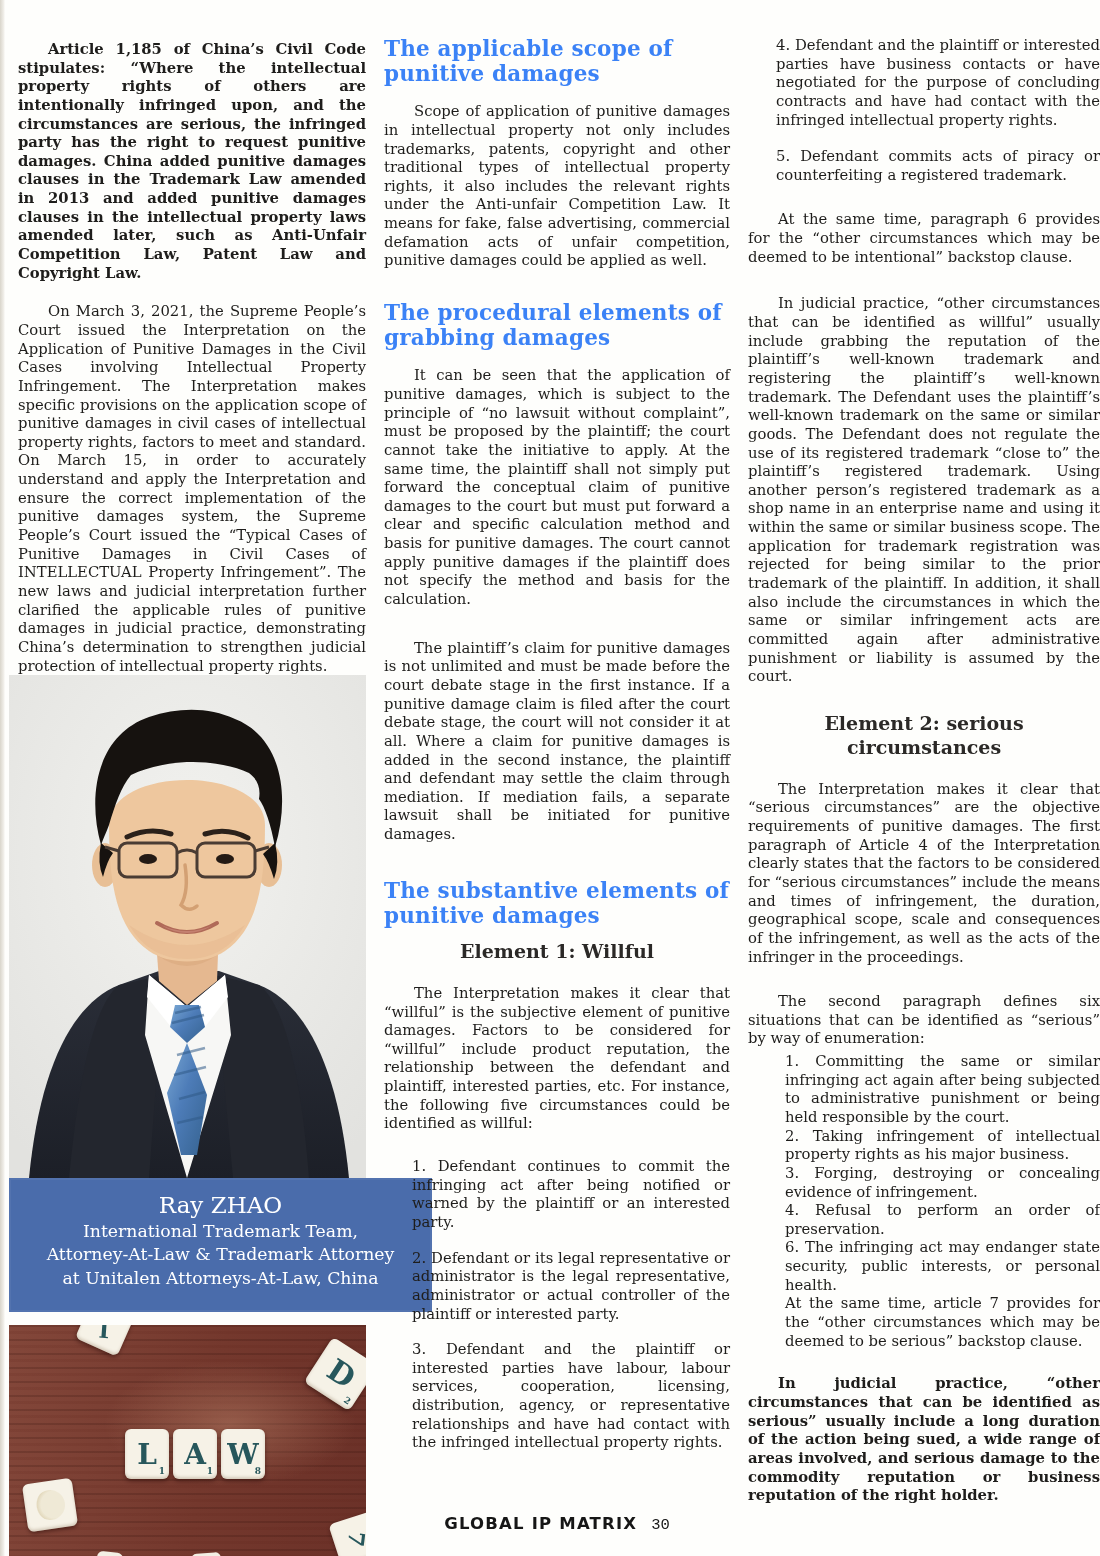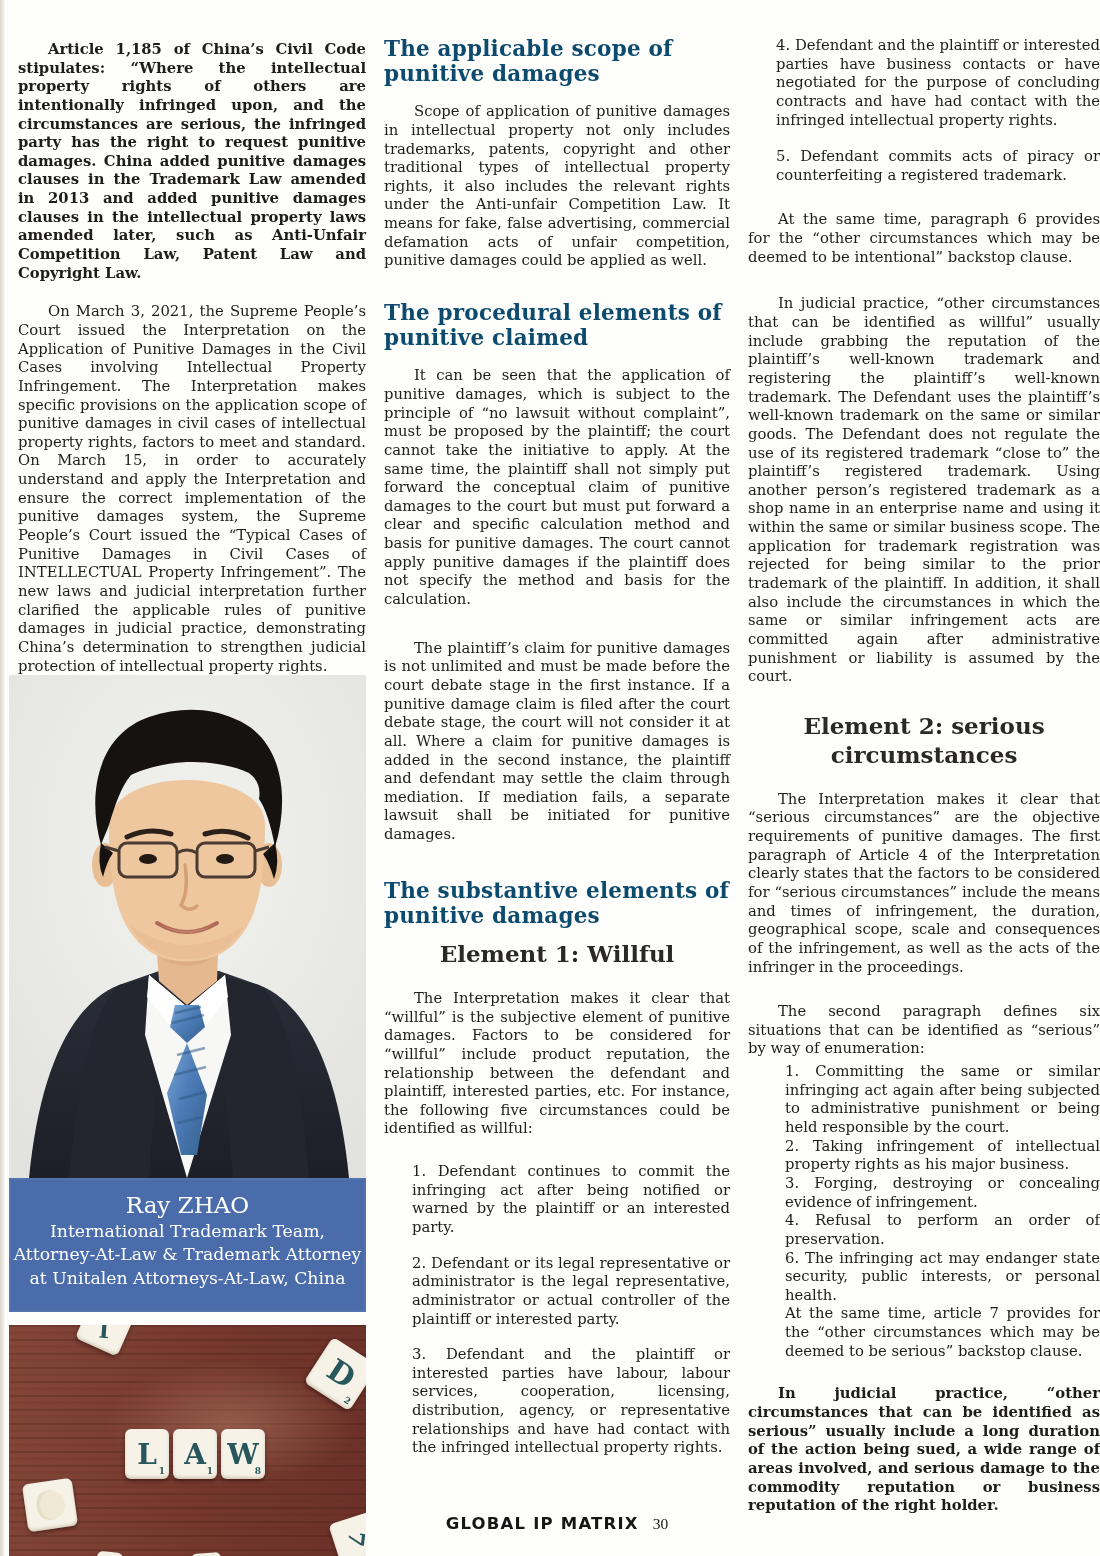--- a/index.html
+++ b/index.html
@@ -11,40 +11,40 @@
   }
   .page-edge{position:absolute;left:0;top:0;width:5px;height:1556px;
     background:linear-gradient(to right,#d9d5cb,#f3f1ec 80%,rgba(255,255,255,0));}
   .col{position:absolute;text-align:justify;font-size:14.8px;line-height:1.26;}
   .col1{left:18px;top:40px;width:348px;}
   .col2{left:384px;top:36px;width:346px;}
   .col3{left:748px;top:36px;width:352px;}
   p{margin:0 0 20px 0;}
   .ind{text-indent:30px;}
   .b{font-weight:bold;}
-  h2.sec{font-size:21.5px;line-height:1.17;margin:0 0 16px 0;color:#0c4a6e;
+  h2.sec{font-size:21.5px;line-height:1.17;margin:0 0 16px 0;color:#3b82f6;
     text-align:left;font-weight:bold;letter-spacing:0.2px;}
-  h3.sub{font-size:23px;margin:0 0 20px 0;color:#2b2927;text-align:center;font-weight:bold;}
+  h3.sub{font-size:19px;margin:0 0 20px 0;color:#2b2927;text-align:center;font-weight:bold;}
   .li{margin:0 0 17px 28px;}
   .mb30{margin-bottom:30px;}
   .mb26{margin-bottom:26px;}
   .mb28{margin-bottom:28px;}
   .mb34{margin-bottom:34px;}
   .mb24{margin-bottom:24px;}
   .mb18{margin-bottom:18px;}
   .mb4{margin-bottom:4px;}
   .slist{margin-left:37px;}
   .slist p{margin:0;}
   .last{margin-bottom:0;}
 
   
   .portrait{position:relative;width:357px;height:503px;margin-left:-9px;overflow:hidden;
     background:#ebebe8;}
   
-  .caption{width:357px;height:134px;margin:0 0 13px -9px;background:#4a6cab;
+  .caption{width:423px;height:134px;margin:0 0 13px -9px;background:#4a6cab;
     color:#ffffff;text-align:center;box-sizing:border-box;padding-top:13px;
     box-shadow:inset 0 0 0 2px rgba(255,255,255,0.05);}
   .caption .nm{font-size:23px;line-height:1.25;}
   .caption .ln{font-size:17.3px;line-height:1.35;}
 
   
   .law-photo{position:relative;width:357px;height:235px;margin-left:-9px;overflow:hidden;
     background:
       radial-gradient(ellipse 180px 90px at 62% 42%, rgba(214,160,130,0.35), rgba(0,0,0,0) 70%),
       repeating-linear-gradient(to bottom, rgba(40,10,5,0.18) 0 2px, rgba(0,0,0,0) 2px 6px, rgba(90,30,20,0.12) 6px 9px, rgba(0,0,0,0) 9px 14px),
@@ -67,21 +67,21 @@
   .t-frag-br span.g{font-size:22px;transform:rotate(115deg);display:block;}
   .notch{position:absolute;background:#f3efe4;border-radius:6px 6px 0 0;}
   .n1{width:26px;height:12px;left:88px;bottom:-4px;transform:rotate(6deg);}
   .n2{width:30px;height:12px;left:182px;bottom:-5px;transform:rotate(-4deg);}
 
   
   .footer{position:absolute;left:384px;top:1514px;width:346px;text-align:center;
     color:#161616;}
   .footer .mag{font-family:"DejaVu Sans",sans-serif;font-weight:bold;font-size:16.5px;
     letter-spacing:1.2px;}
-  .footer .pg{font-family:Liberation Serif, serif;font-size:15.5px;margin-left:14px;}
+  .footer .pg{font-family:Liberation Mono, monospace;font-size:15.5px;margin-left:14px;}
 </style>
 </head>
 <body>
 
 <div class="page-edge"></div>
 
 <div class="col col1">
   <p class="ind b">Article 1,185 of China’s Civil Code stipulates: “Where the intellectual property rights of others are intentionally infringed upon, and the circumstances are serious, the infringed party has the right to request punitive damages. China added punitive damages clauses in the Trademark Law amended in 2013 and added punitive damages clauses in the intellectual property laws amended later, such as Anti-Unfair Competition Law, Patent Law and Copyright Law.</p>
   <p class="ind last">On March 3, 2021, the Supreme People’s Court issued the Interpretation on the Application of Punitive Damages in the Civil Cases involving Intellectual Property Infringement. The Interpretation makes specific provisions on the application scope of punitive damages in civil cases of intellectual property rights, factors to meet and standard. On March 15, in order to accurately understand and apply the Interpretation and ensure the correct implementation of the punitive damages system, the Supreme People’s Court issued the “Typical Cases of Punitive Damages in Civil Cases of INTELLECTUAL Property Infringement”. The new laws and judicial interpretation further clarified the applicable rules of punitive damages in judicial practice, demonstrating China’s determination to strengthen judicial protection of intellectual property rights.</p>
 
@@ -183,21 +183,21 @@
       </div>
     <div class="notch n1"></div>
     <div class="notch n2"></div>
   </div>
 </div>
 
 <div class="col col2">
   <h2 class="sec">The applicable scope of punitive damages</h2>
   <p class="ind mb30">Scope of application of punitive damages in intellectual property not only includes trademarks, patents, copyright and other traditional types of intellectual property rights, it also includes the relevant rights under the Anti-unfair Competition Law. It means for fake, false advertising, commercial defamation acts of unfair competition, punitive damages could be applied as well.</p>
 
-  <h2 class="sec">The procedural elements of punitive claimed</h2>
+  <h2 class="sec">The procedural elements of grabbing damages</h2>
   <p class="ind mb30">It can be seen that the application of punitive damages, which is subject to the principle of “no lawsuit without complaint”, must be proposed by the plaintiff; the court cannot take the initiative to apply. At the same time, the plaintiff shall not simply put forward the conceptual claim of punitive damages to the court but must put forward a clear and specific calculation method and basis for punitive damages. The court cannot apply punitive damages if the plaintiff does not specify the method and basis for the calculation.</p>
   <p class="ind mb34">The plaintiff’s claim for punitive damages is not unlimited and must be made before the court debate stage in the first instance. If a punitive damage claim is filed after the court debate stage, the court will not consider it at all. Where a claim for punitive damages is added in the second instance, the plaintiff and defendant may settle the claim through mediation. If mediation fails, a separate lawsuit shall be initiated for punitive damages.</p>
 
   <h2 class="sec" style="margin-bottom:12px;">The substantive elements of punitive damages</h2>
   <h3 class="sub">Element 1: Willful</h3>
   <p class="ind mb24">The Interpretation makes it clear that “willful” is the subjective element of punitive damages. Factors to be considered for “willful” include product reputation, the relationship between the defendant and plaintiff, interested parties, etc. For instance, the following five circumstances could be identified as willful:</p>
 
   <p class="li">1. Defendant continues to commit the infringing act after being notified or warned by the plaintiff or an interested party.</p>
   <p class="li">2. Defendant or its legal representative or administrator is the legal representative, administrator or actual controller of the plaintiff or interested party.</p>
   <p class="li last">3. Defendant and the plaintiff or interested parties have labour, labour services, cooperation, licensing, distribution, agency, or representative relationships and have had contact with the infringed intellectual property rights.</p>

